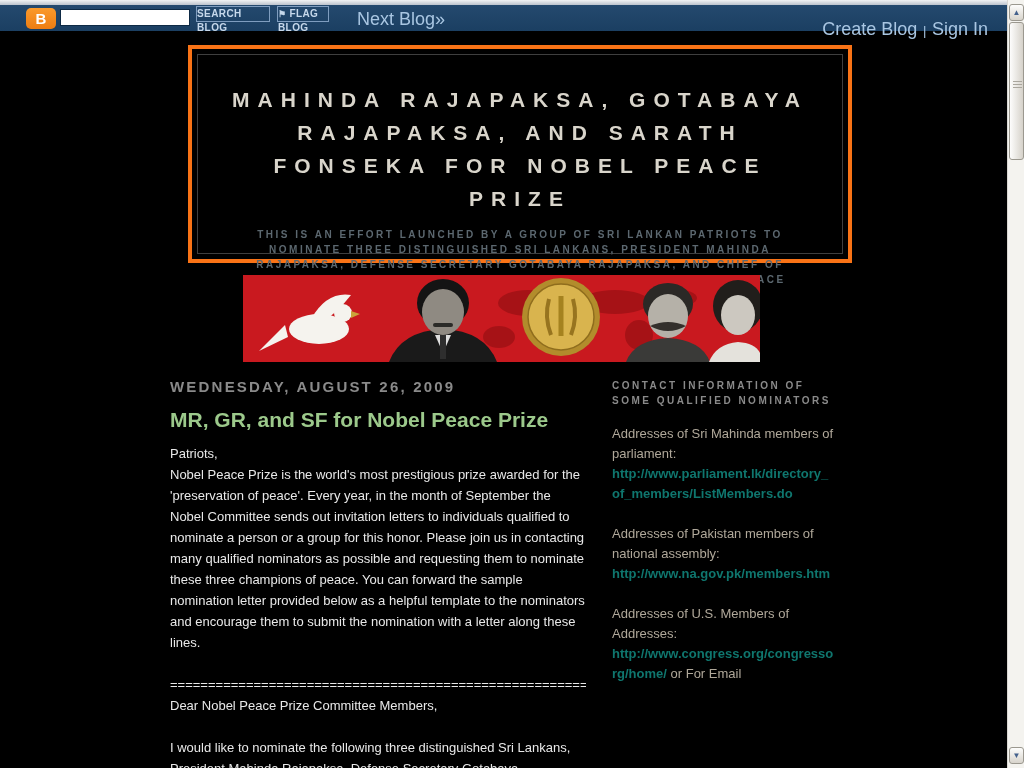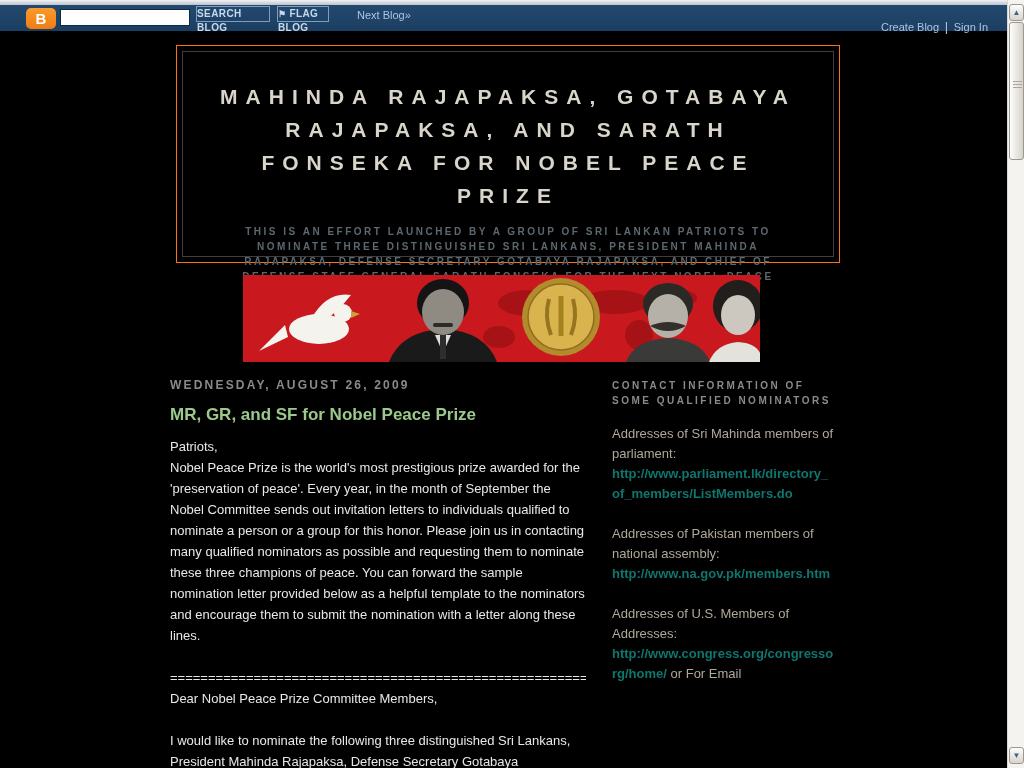--- a/index.html
+++ b/index.html
@@ -19,54 +19,54 @@
     color:#fff; font-weight:bold; font-size:15px; text-align:center; line-height:21px; }
   .nav-search { position:absolute; left:60px; top:4px; width:130px; height:17px;
     background:#fff; border:1px solid #0e2a45; font-size:11px; padding:0 3px; }
   .nav-btn { position:absolute; top:1px; height:16px; background:transparent;
     border:1px solid #7f9dbf; color:#c6d8eb; font-size:10px; font-weight:bold;
     font-family:"Liberation Sans",sans-serif; letter-spacing:.4px; line-height:14px;
     text-align:left; cursor:pointer; }
   .btn-search { left:196px; width:74px; }
   .btn-flag { left:277px; width:52px; }
   .flag-glyph { font-size:9px; margin-right:3px; }
-  .nav-link { color:#a9c6e2; font-size:11px; text-decoration:none; }
+  .nav-link { color:#a9c6e2; font-size:18px; text-decoration:none; }
   .next-blog { position:absolute; left:357px; top:4px; }
   .nav-right { position:absolute; right:34px; top:14px; color:#a9c6e2; font-size:13px; }
   .nav-right a { margin:0 2px; }
 
   
   .scrollbar { position:absolute; right:0; top:0; width:17px; height:768px;
     background:#f4f3ef; border-left:1px solid #d9d7d1; }
   .sb-btn { position:absolute; left:1px; width:15px; height:17px;
     background:linear-gradient(#fdfdfc,#d8d4cc); border:1px solid #9b988f; border-radius:3px;
     color:#44618c; font-size:8px; text-align:center; line-height:15px; }
   .sb-up { top:4px; }
   .sb-down { top:747px; }
   .sb-thumb { position:absolute; left:1px; top:22px; width:15px; height:138px;
     background:linear-gradient(90deg,#fdfdfc,#d6d2ca); border:1px solid #9b988f; border-radius:3px; }
   .sb-grip { position:absolute; left:3px; top:58px; width:9px; height:8px;
     background:repeating-linear-gradient(#aaa69d 0 1px, transparent 1px 3px); }
 
   
-  .header-box { position:absolute; left:176px; top:45px; width:664px; height:218px;
-    border:1px solid #f97316; padding:5px; }
+  .header-box { position:absolute; left:188px; top:45px; width:664px; height:218px;
+    border:4px solid #f97316; padding:5px; }
   .header-inner { width:100%; height:100%; border:1px solid #3f3f3f; text-align:center; }
   .blog-title { padding:28px 28px 12px; font-size:21px; font-weight:bold; color:#d9d5cb;
     letter-spacing:8px; line-height:33px; text-transform:uppercase; cursor:pointer; }
   .blog-desc { padding:0 42px; font-size:10px; font-weight:bold; color:#5c6870;
     letter-spacing:2.5px; line-height:15px; text-transform:uppercase; }
 
   
   .banner { position:absolute; left:243px; top:275px; width:517px; height:87px; }
 
   
   .main-col { position:absolute; left:170px; top:378px; width:416px; color:#e8e8e8; }
-  .post-date { font-size:12px; font-weight:bold; letter-spacing:2.2px; color:#8a8a8a; }
-  .post-title { margin-top:13px; font-size:17px; font-weight:bold; color:#9cc98b; cursor:pointer; }
+  .post-date { font-size:15px; font-weight:bold; letter-spacing:2.2px; color:#8a8a8a; }
+  .post-title { margin-top:13px; font-size:21px; font-weight:bold; color:#9cc98b; cursor:pointer; }
   .post-body { margin-top:11px; font-size:13px; line-height:21px; }
   .gap { margin-top:21px; }
   .sep-line { margin-top:21px; white-space:nowrap; overflow:hidden; letter-spacing:0; height:21px; }
 
   
   .sidebar { position:absolute; left:612px; top:378px; width:224px; }
   .sb-heading { font-size:10px; font-weight:bold; letter-spacing:2.5px; line-height:15px;
     color:#8a8a8a; text-transform:uppercase; }
   .sb-list { margin-top:16px; }
   .sb-item { margin-bottom:20px; font-size:13px; line-height:20px; color:#b0a89a;

